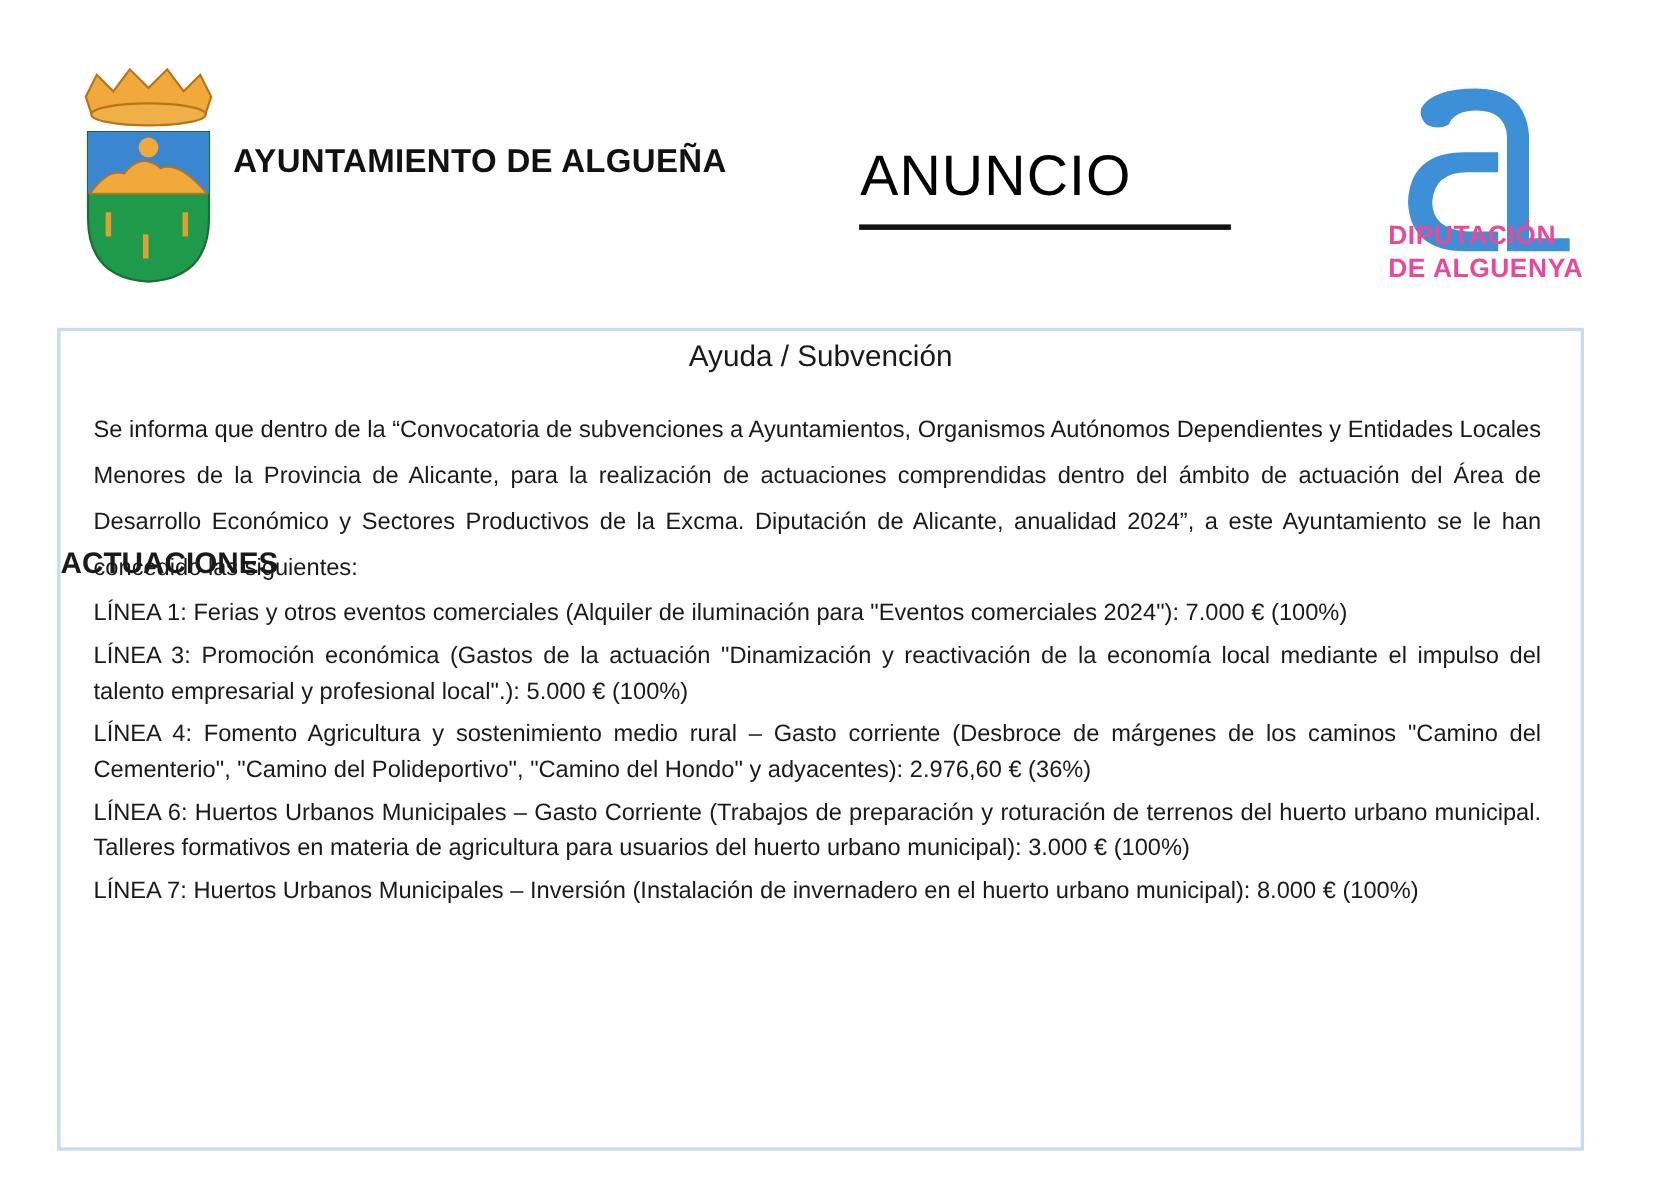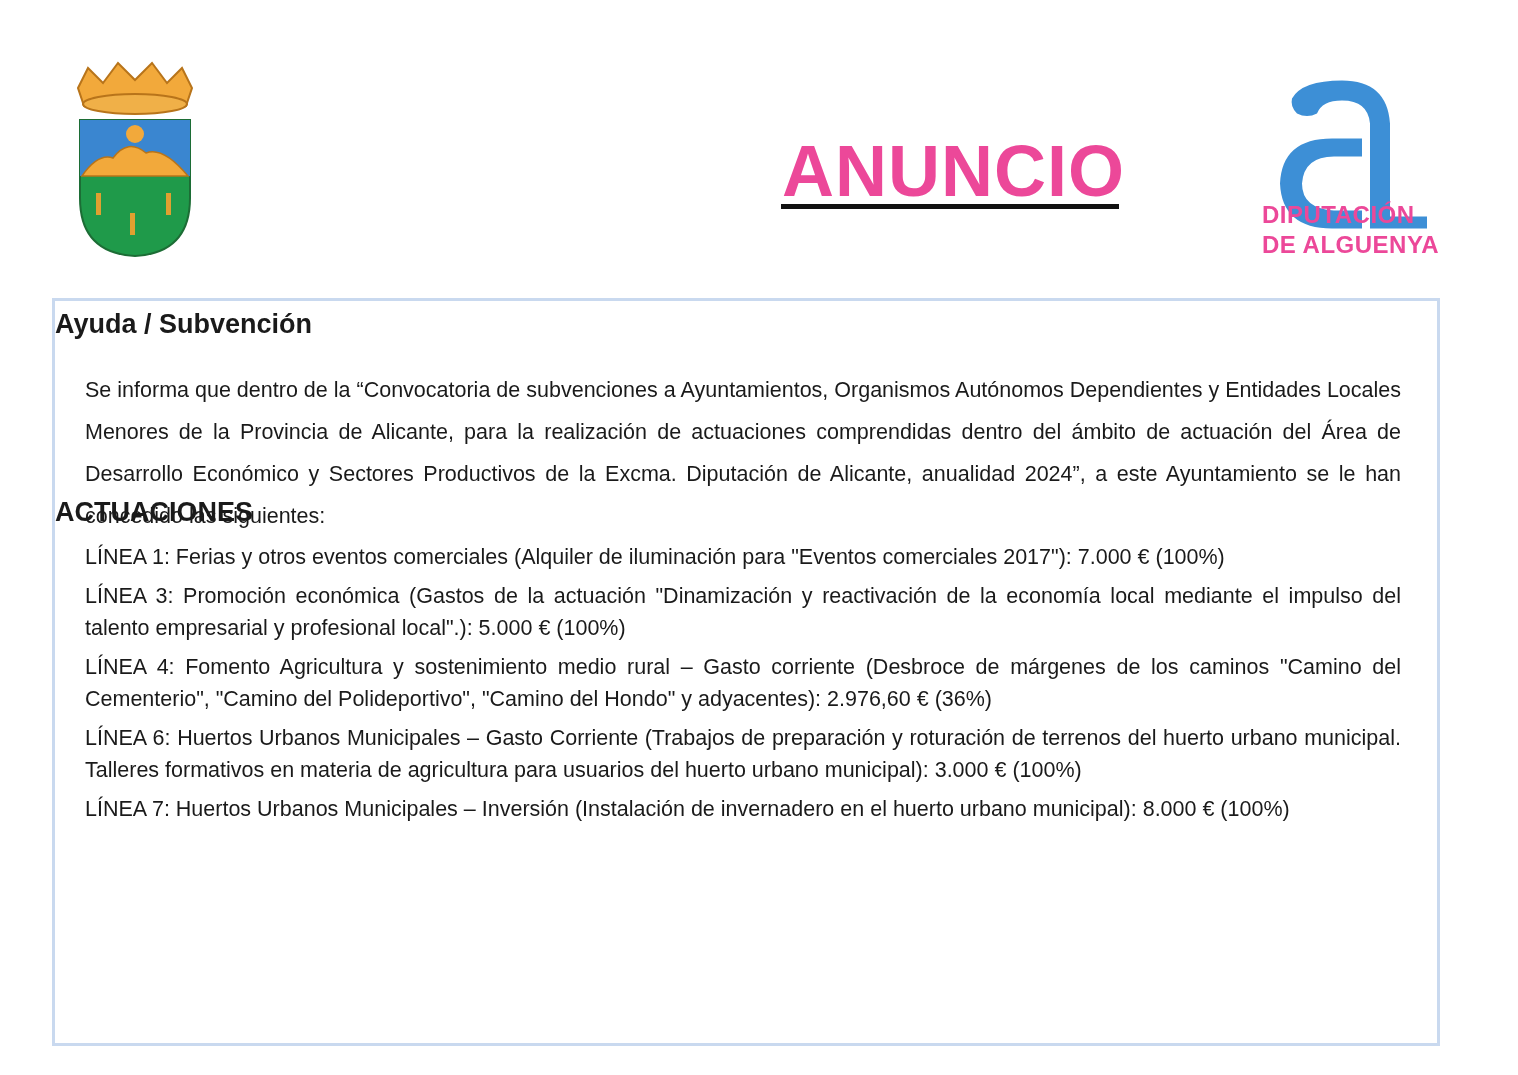--- a/index.html
+++ b/index.html
@@ -1,25 +1,25 @@
 <!DOCTYPE html>
 <html><head>
 <meta charset="utf-8">
 <style>
   html, body { margin:0; padding:0; background:#ffffff; }
   body { width:1518px; height:1075px; position:relative; overflow:hidden; font-family:"Liberation Sans", sans-serif; color:#1a1a1a; }
   .header { position:absolute; left:0; top:0; width:1518px; height:290px; }
   .coat { position:absolute; left:68px; top:58px; width:134px; height:200px; }
   .org { position:absolute; left:212px; top:124px; font-weight:bold; font-size:30px; line-height:46px; color:#111; letter-spacing:0.3px; }
-  .anuncio { position:absolute; left:782px; top:130px; font-size:72px; font-weight:bold; color:#ec4899; letter-spacing:1px; }
+  .anuncio { position:absolute; left:782px; top:130px; font-size:52px; font-weight:normal; color:#000000; letter-spacing:1px; }
   .anuncio-underline { position:absolute; left:781px; top:204px; width:338px; height:5px; background:#111; }
   .dip-logo { position:absolute; left:1262px; top:46px; width:170px; height:215px; }
   .dip-text { position:absolute; left:1262px; top:200px; font-weight:bold; font-size:24px; line-height:30px; color:#ec4899; letter-spacing:0.5px; }
   .box { position:absolute; left:52px; top:298px; width:1388px; height:748px; border:3px solid #c9d9ef; box-sizing:border-box; }
-  .box-title { position:absolute; left:0; right:0; top:8px; text-align:left; font-weight:bold; font-size:27px; }
+  .box-title { position:absolute; left:0; right:0; top:8px; text-align:center; font-weight:normal; font-size:27px; }
   .intro { position:absolute; left:30px; width:1316px; top:56px; font-size:21.5px; line-height:42px; text-align:justify;margin-top:12px; }
   .act-title { position:absolute; left:0; right:0; top:196px; text-align:left; font-weight:bold; font-size:27px; }
   .lines { position:absolute; left:30px; width:1316px; top:240px; font-size:21.5px; line-height:32px; text-align:justify; }
   .line { margin-bottom:7px; }
 </style>
 </head>
 <body>
 
 <div class="header">
   <svg class="coat" viewBox="0 0 134 200">
@@ -32,39 +32,40 @@
     <circle cx="67" cy="76" r="9" fill="#f2a93b"></circle>
     <path d="M14 118 Q30 95 45 100 Q60 80 78 95 Q95 88 120 118 Z" fill="#f2a93b" stroke="#b8741a" stroke-width="1.5"></path>
     <g fill="#e0a030">
       <rect x="28" y="135" width="5" height="22"></rect>
         <rect x="98" y="135" width="5" height="22"></rect>
         <rect x="62" y="155" width="5" height="22"></rect>
     </g>
   </svg>
 
   <div class="org">
+    <div>AYUNTAMIENTO DE ALGUEÑA</div>
   </div>
 
   <div class="anuncio">ANUNCIO</div>
   <div class="anuncio-underline"></div>
 
   <svg class="dip-logo" viewBox="0 0 170 150">
     <path d="M30 20 Q40 2 80 2 Q125 2 128 45 L128 138 L165 138 L165 150 L108 150 L108 45 Q106 22 80 22 Q60 22 55 35 Q45 40 35 35 Q28 28 30 20 Z" fill="#3d8fd6"></path>
     <path d="M70 60 Q20 60 18 105 Q20 150 70 150 L100 150 L100 132 L72 132 Q40 130 40 105 Q42 78 72 78 L100 78 L100 60 Z" fill="#3d8fd6"></path>
   </svg>
   <div class="dip-text">
     <div>DIPUTACIÓN</div>
     <div>DE ALGUENYA</div>
   </div>
 </div>
 
 <div class="box">
   <div class="box-title">Ayuda / Subvención</div>
   <div class="intro">Se informa que dentro de la “Convocatoria de subvenciones a Ayuntamientos, Organismos Autónomos Dependientes y Entidades Locales Menores de la Provincia de Alicante, para la realización de actuaciones comprendidas dentro del ámbito de actuación del Área de Desarrollo Económico y Sectores Productivos de la Excma. Diputación de Alicante, anualidad 2024”, a este Ayuntamiento se le han concedido las siguientes:</div>
   <div class="act-title">ACTUACIONES</div>
   <div class="lines">
-    <div class="line">LÍNEA 1: Ferias y otros eventos comerciales (Alquiler de iluminación para "Eventos comerciales 2017"): 7.000 € (100%)</div>
+    <div class="line">LÍNEA 1: Ferias y otros eventos comerciales (Alquiler de iluminación para "Eventos comerciales 2024"): 7.000 € (100%)</div>
     <div class="line">LÍNEA 3: Promoción económica (Gastos de la actuación "Dinamización y reactivación de la economía local mediante el impulso del talento empresarial y profesional local".): 5.000 € (100%)</div>
     <div class="line">LÍNEA 4: Fomento Agricultura y sostenimiento medio rural – Gasto corriente (Desbroce de márgenes de los caminos "Camino del Cementerio", "Camino del Polideportivo", "Camino del Hondo" y adyacentes): 2.976,60 € (36%)</div>
     <div class="line">LÍNEA 6: Huertos Urbanos Municipales – Gasto Corriente (Trabajos de preparación y roturación de terrenos del huerto urbano municipal. Talleres formativos en materia de agricultura para usuarios del huerto urbano municipal): 3.000 € (100%)</div>
     <div class="line">LÍNEA 7: Huertos Urbanos Municipales – Inversión (Instalación de invernadero en el huerto urbano municipal): 8.000 € (100%)</div>
   </div>
 </div>
 
 </body></html>

